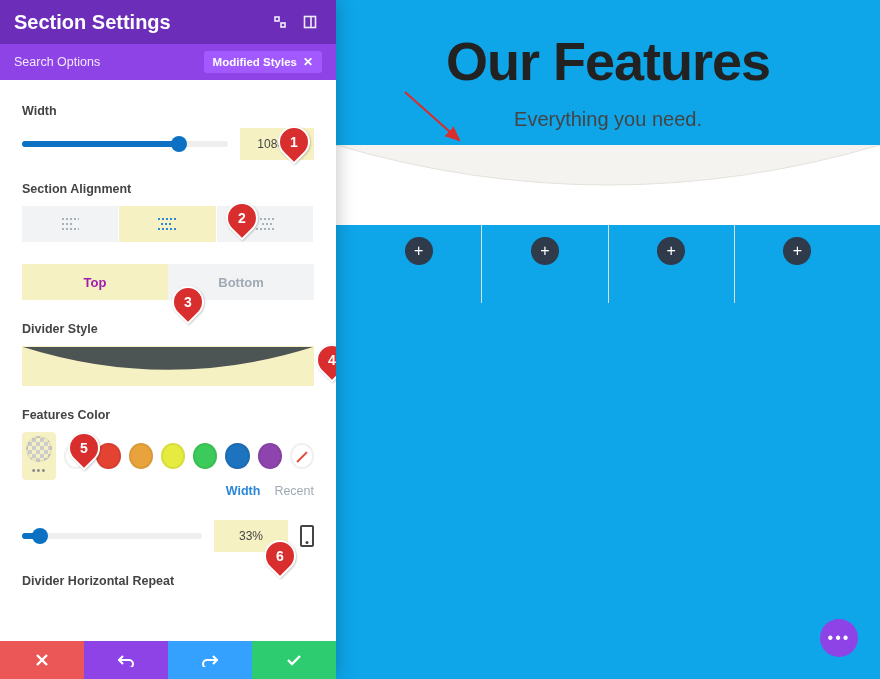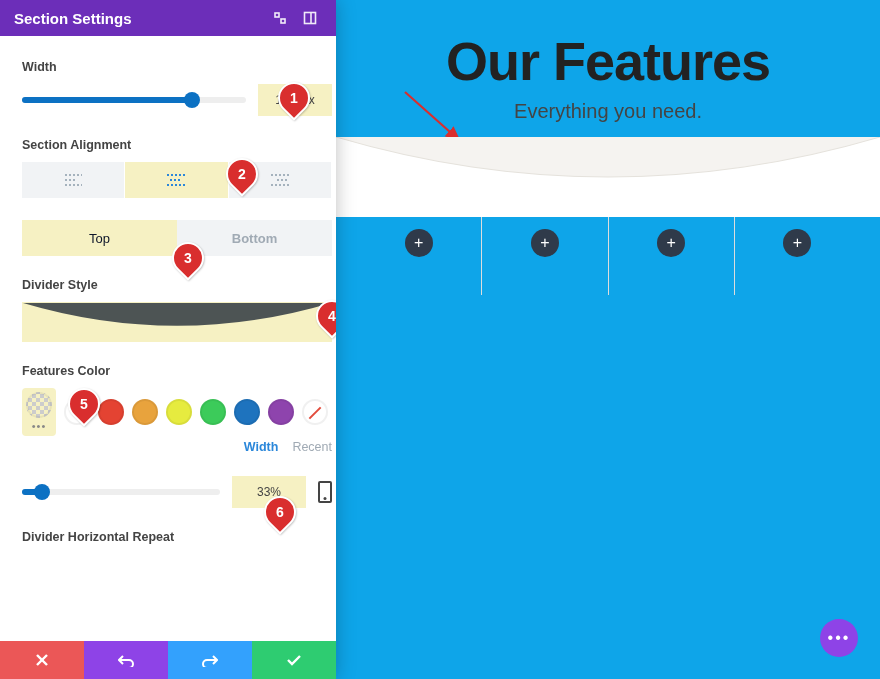--- a/index.html
+++ b/index.html
@@ -3,49 +3,49 @@
 <meta charset="utf-8">
 <style>
 * { box-sizing: border-box; margin: 0; padding: 0; font-family: -apple-system, BlinkMacSystemFont, "Segoe UI", Helvetica, Arial, sans-serif; }
 html, body { width: 880px; height: 679px; overflow: hidden; background: #fff; }
 
 .app { display: flex; width: 100%; height: 100%; position: relative; }
 
 
 .panel { width: 336px; height: 100%; display: flex; flex-direction: column; box-shadow: 0 0 18px rgba(0,0,0,0.25); background: #fff; position: relative; z-index: 2; }
 
-.panel-header { background: #6C2EB9; color: #fff; display: flex; align-items: center; padding: 0 14px; height: 36px; font-size: 15px; font-weight: 700; }
+.panel-header { background: #6C2EB9; color: #fff; display: flex; align-items: center; padding: 0 14px; height: 44px; font-size: 20px; font-weight: 700; }
 .panel-header .spacer { flex: 1; }
 .panel-header .hicon { width: 24px; height: 24px; display:flex; align-items:center; justify-content:center; margin-left: 6px; opacity:0.9; }
 
 .panel-subheader { background: #8E43E7; color: #f2e9ff; display: flex; align-items: center; height: 36px; padding: 0 14px; font-size: 12.5px; }
 .panel-subheader .spacer { flex: 1; }
 .pill { background: #A259FF; color: #fff; font-size: 11.5px; font-weight:600; padding: 4px 9px; border-radius: 3px; display: flex; align-items: center; }
 .pill .x { margin-left: 6px; font-size: 12px; }
 
-.panel-body { flex: 1; overflow: hidden; padding: 24px 4px 0 22px; position: relative; }
+.panel-body { flex: 1; overflow: hidden; padding: 24px 22px 0 22px; position: relative; }
 .setting { margin-bottom: 22px; position: relative; }
 .setting-label { color: #444; font-size: 12.5px; font-weight: 600; margin-bottom: 10px; display:flex; align-items:center; }
 .setting-label .reset { margin-left: 6px; color:#555; }
 
 .width-row { display:flex; align-items:center; gap:12px; }
 .slider { position: relative; height: 6px; background: #eee; border-radius: 3px; flex:1; }
 .slider .track { position:absolute; left:0; top:0; height:100%; background:#0C71C3; border-radius:3px; }
 .slider .thumb { position:absolute; top:50%; width:16px; height:16px; background:#0C71C3; border-radius:50%; transform:translate(-50%,-50%); }
 .value-box { width: 74px; height: 32px; background: #F6F1C3; display:flex; align-items:center; justify-content:center; font-size:12px; color:#444; }
 .device-icon { width: 14px; height: 22px; border: 2px solid #444; border-radius:2px; position:relative; }
 .device-icon:after { content:""; position:absolute; bottom:1px; left:50%; transform:translateX(-50%); width:3px; height:3px; background:#444; border-radius:50%; }
 
 .align-row { display:flex; gap:0; }
 .align-btn { flex:1; height:36px; background:#F1F3F5; display:flex; align-items:center; justify-content:center; border-right:1px solid #fff; }
 .align-btn.active { background:#F6F1C3; }
 
 .tabs { display:flex; }
 .tab { flex:1; height:36px; display:flex; align-items:center; justify-content:center; font-size:13px;font-weight:bold; }
-.tab.active { background:#F6F1C3; color:#0f172a; font-weight:400; }
+.tab.active { background:#F6F1C3; color:#a21caf; font-weight:700; }
 .tab.inactive { background:#F1F3F5; color:#A0AAB4; }
 
 .dividerstyle { height: 40px; background:#F6F1C3; position:relative; border:1px solid #F6F1C3; margin-bottom: 2px; }
 .dividerstyle svg { position:absolute; inset:0; width:100%; height:100%; }
 .ds-chevron { position:absolute; right:8px; top:50%; transform:translateY(-50%); }
 
 .swatches { display:flex; align-items:center; gap:8px; }
 .swatch { width:26px; height:26px; border-radius:50%; border:2px solid rgba(0,0,0,0.06); }
 .swatch.checker { background-image: linear-gradient(45deg,#ccc 25%,transparent 25%,transparent 75%,#ccc 75%), linear-gradient(45deg,#ccc 25%,transparent 25%,transparent 75%,#ccc 75%); background-size: 8px 8px; background-position: 0 0, 4px 4px; }
 .swatch.slash { position:relative; background:#fff; }
@@ -67,21 +67,21 @@
 
 
 .callout { position:absolute; display:flex; align-items:center; z-index:5; pointer-events:none; }
 .callout .drop { background:#D92E2E; color:#fff; width:32px; height:32px; border-radius:50% 50% 50% 0; transform:rotate(-45deg); display:flex; align-items:center; justify-content:center; border:2px solid #fff; box-shadow:0 1px 2px rgba(0,0,0,0.25); }
 .callout .drop span { transform:rotate(45deg); font-size:14px; font-weight:700; }
 
 
 .preview { flex:1; position:relative; background:#0ea5e9; overflow:hidden; }
 .hero { text-align:center; padding-top: 30px; }
 .hero h1 { font-size: 54px; font-weight: 800; letter-spacing:-1px; color:#222; }
-.hero p { font-size: 20px; color:#444; margin-top:8px; }
+.hero p { font-size: 20px; color:#444; margin-top:16px; }
 
 .curve-area { position:relative; height: 80px; margin-top: 14px; }
 .curve-area:before { content:""; position:absolute; left:0; right:0; top:0; height:40px; background:#F5F3F0; }
 .curve-area svg { position:absolute; left:0; right:0; top:0; width:100%; height:100%; }
 
 .cols { display:flex; gap:0; margin: -2px 20px 0; }
 .col { flex:1; border-right:1px solid #ddd; height: 80px; display:flex; align-items:flex-start; justify-content:center; padding-top: 14px; }
 .col:last-child { border-right: none; }
 .addbtn { width:28px; height:28px; border-radius:50%; background:#2F3A4A; color:#fff; display:flex; align-items:center; justify-content:center; font-size:16px; }
 
@@ -109,20 +109,28 @@
           </svg>
       </span>
       <span class="hicon">
         <svg class="icon-svg" width="14" height="14" viewBox="0 0 14 14">
             <rect x="1.5" y="1.5" width="11" height="11" fill="none" stroke="#fff" stroke-width="1.6"></rect>
             <line x1="8" y1="1.5" x2="8" y2="12.5" stroke="#fff" stroke-width="1.6"></line>
           </svg>
       </span>
     </div>
 
+    <div class="panel-subheader">
+      <span>Search Options</span>
+      <span class="spacer"></span>
+      <span class="pill">
+        <span>Modified Styles</span>
+        <span class="x">✕</span>
+      </span>
+    </div>
 
     <div class="panel-body">
 
       <div class="setting">
         <div class="setting-label">Width</div>
         <div class="width-row">
           <div class="slider">
             <div class="track" style="width:76%"></div>
             <div class="thumb" style="left:76%"></div>
           </div>

